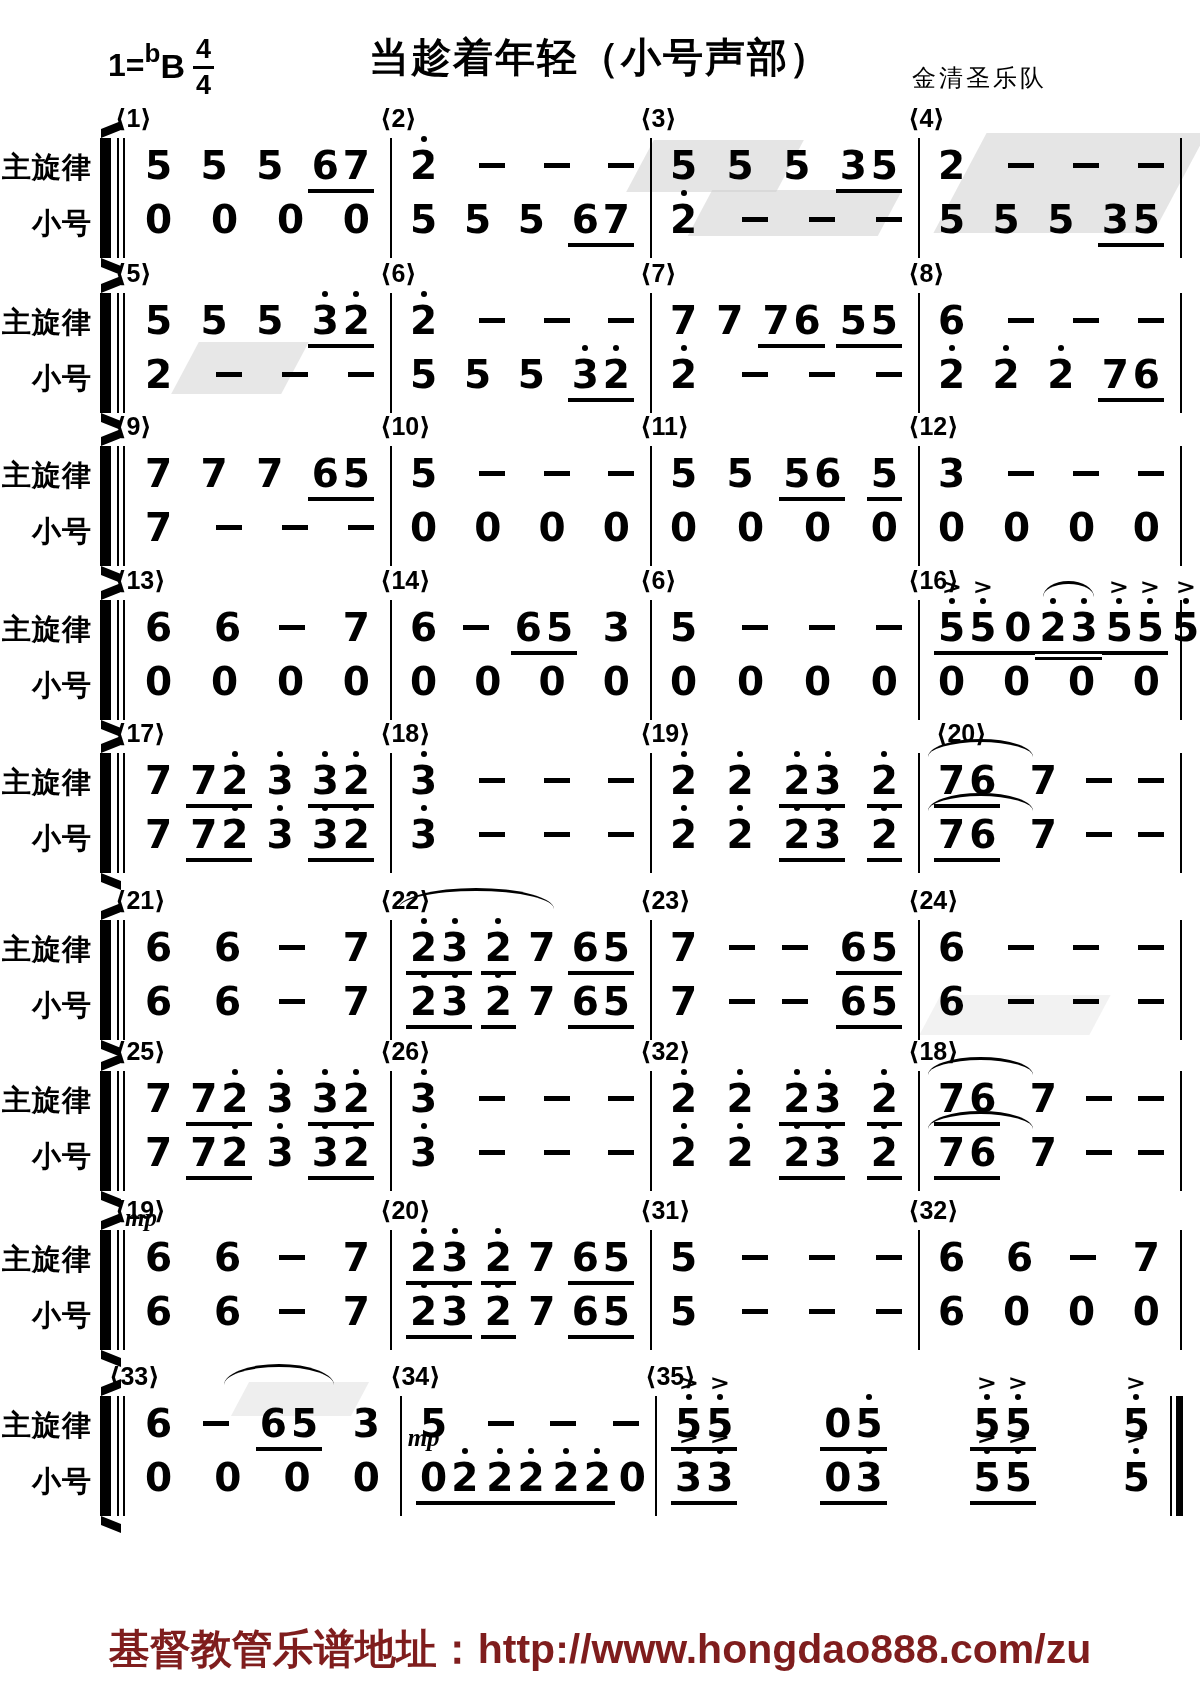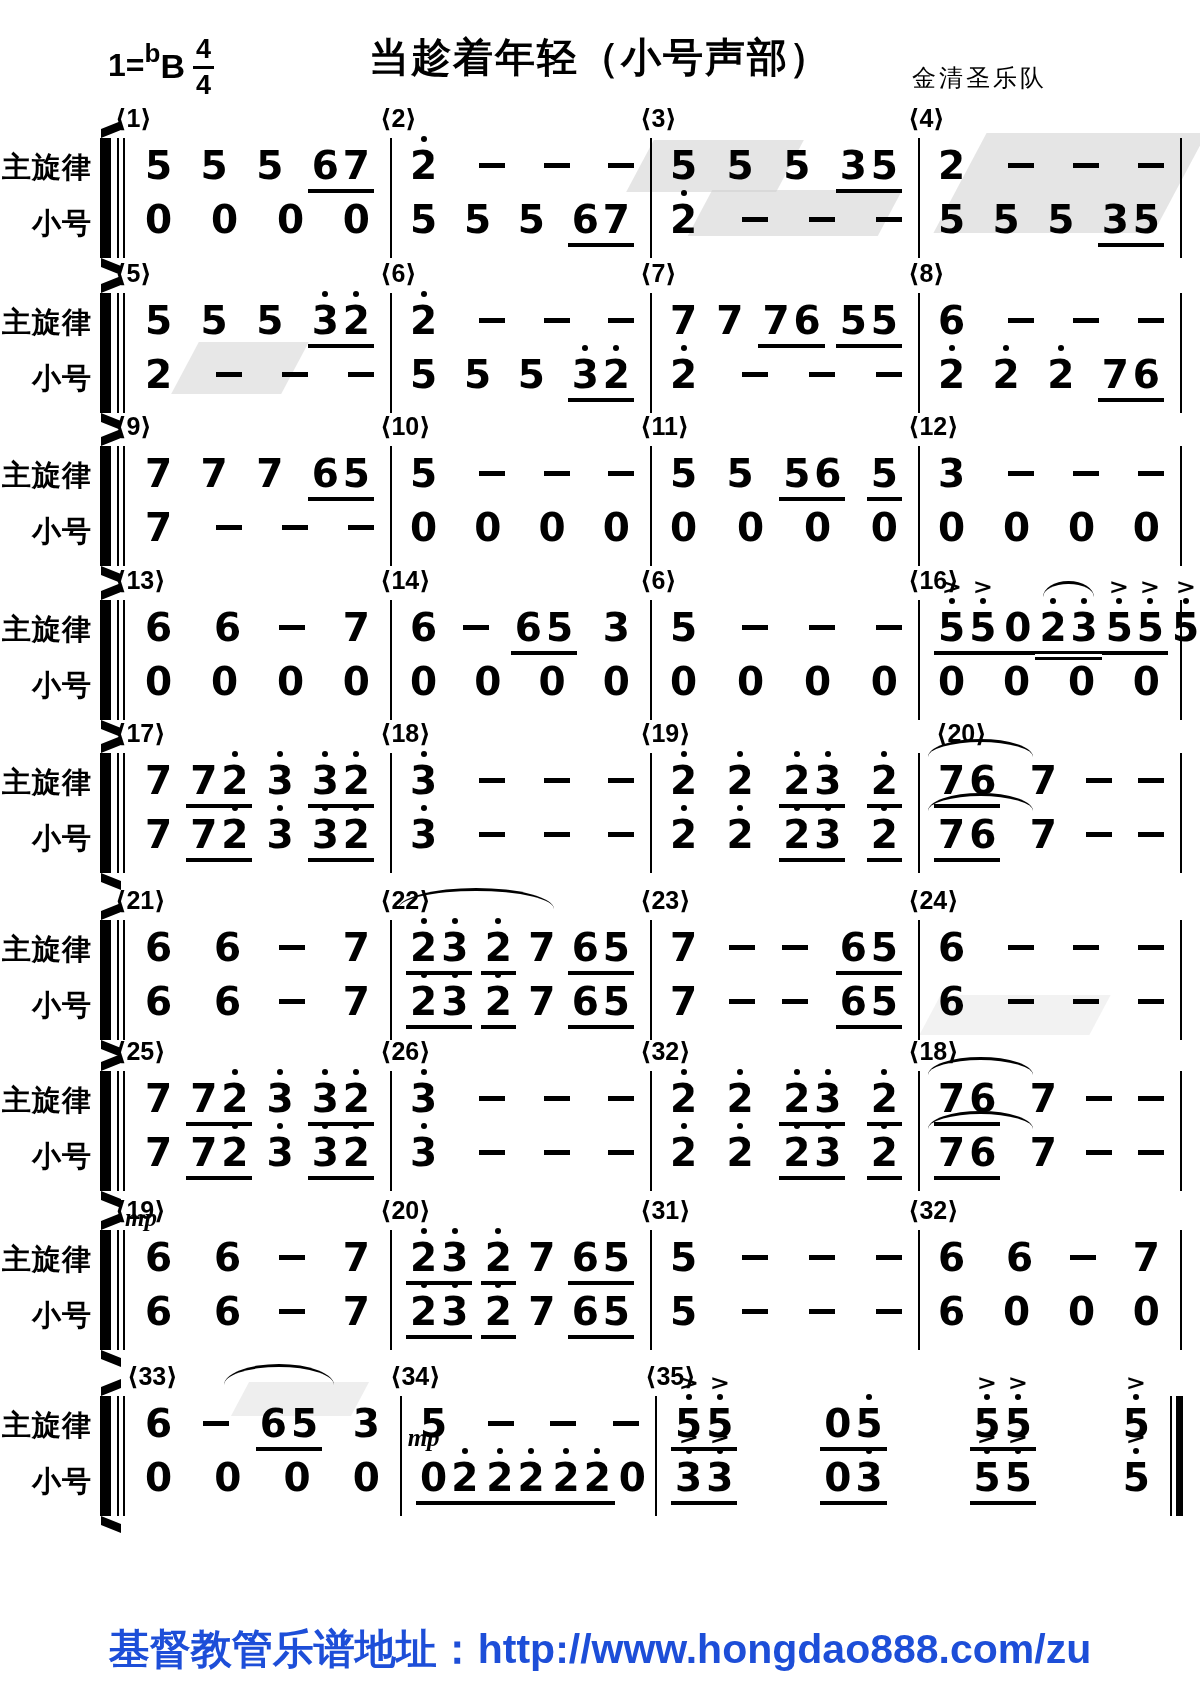--- a/index.html
+++ b/index.html
@@ -1500,21 +1500,21 @@
       <div class="bar" style="left: 650px; top: 38px; height: 120px;"></div>
       <div class="bar" style="left: 918px; top: 38px; height: 120px;"></div>
       <div class="bar" style="left: 1180px; top: 38px; height: 120px;"></div>
     </div>
     <div class="sys" style="top: 1358px;">
       <div class="lbl" style="top: 48px;">主旋律</div>
       <div class="lbl" style="top: 104px;">小号</div>
       <div class="brk" style="top: 38px; height: 120px;"></div>
       <div class="thin" style="left: 117px; top: 38px; height: 120px;"></div>
       <div class="thin" style="left: 123px; top: 38px; height: 120px;"></div>
-      <div class="mnum" style="left: 127px;">⟨33⟩</div>
+      <div class="mnum" style="left: 109px;">⟨33⟩</div>
       <div class="meas" style="left: 125px; width: 275px; top: 46px;">
         <span class="cell">
           <span class="grp">
             <span class="tok">6</span>
           </span>
         </span>
         <span class="cell">
           <span class="dash"></span>
         </span>
         <span class="cell">
@@ -1646,13 +1646,13 @@
           </span>
         </span>
       </div>
       <div class="bar" style="left: 400px; top: 38px; height: 120px;"></div>
       <div class="bar" style="left: 655px; top: 38px; height: 120px;"></div>
       <div class="bar" style="left: 1170px; top: 38px; height: 120px;"></div>
       <div class="bar thick" style="left: 1176px; top: 38px; height: 120px;"></div>
     </div>
   </div>
 
-<div class="footer" style="color: #1d4ed8;">基督教管乐谱地址：http://www.hongdao888.com/zu</div>
+<div class="footer" style="color: #7f1d1d;">基督教管乐谱地址：http://www.hongdao888.com/zu</div>
 
 </body></html>

